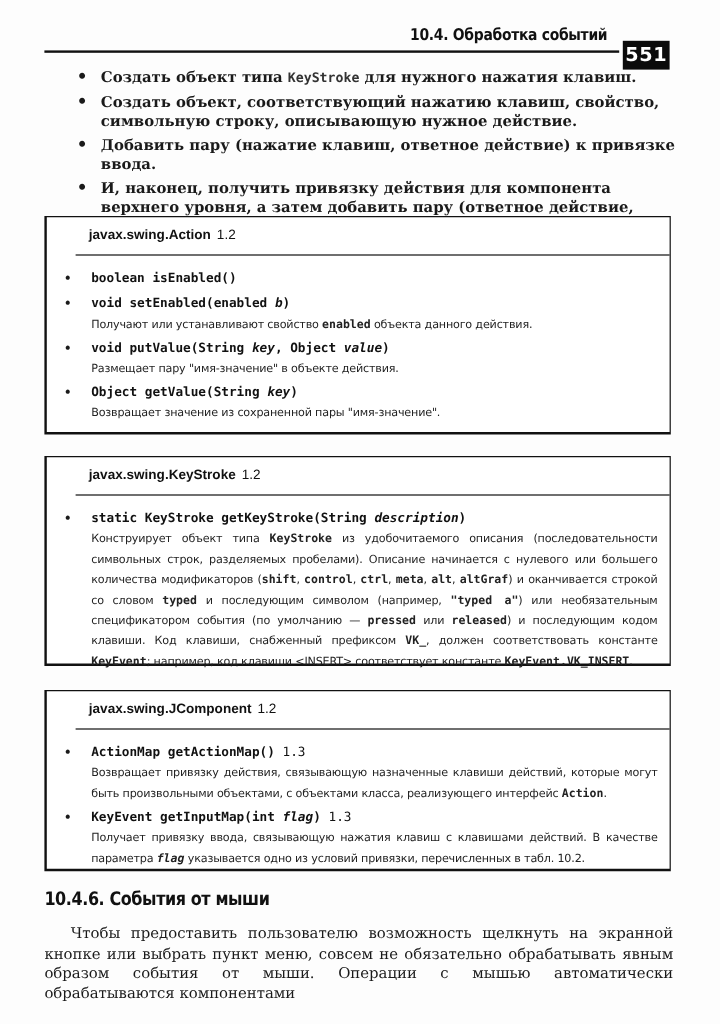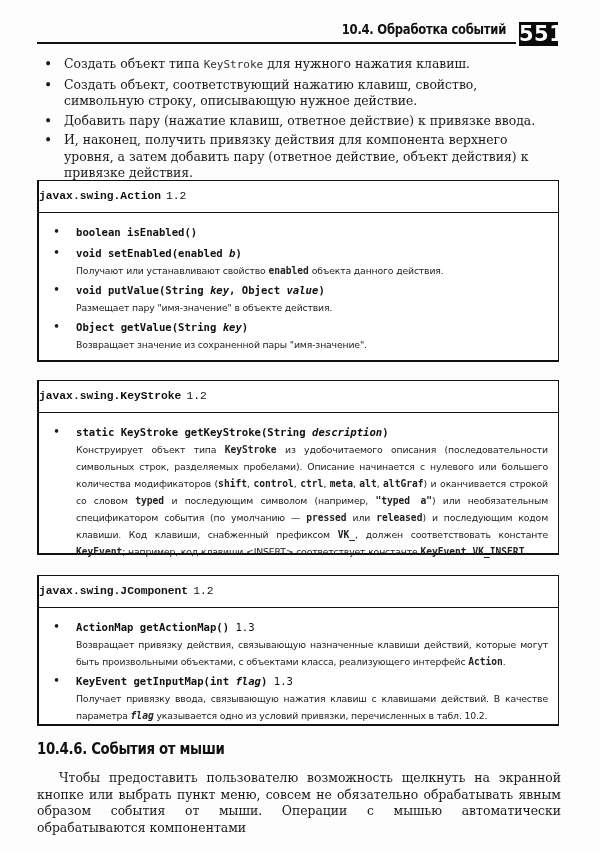--- a/index.html
+++ b/index.html
@@ -2,29 +2,29 @@
 <html><head>
 <meta charset="utf-8">
 <style>
   * { margin: 0; padding: 0; box-sizing: border-box; }
   html, body { width: 600px; height: 853px; background: #fdfdfd; overflow: hidden; }
   body { position: relative; font-family: "DejaVu Serif", serif; color: #1a1a1a; }
 
   .running-header { position: absolute; left: 37px; top: 18px; width: 523px; height: 26px; }
   .running-header .rule { position: absolute; left: 0; right: 44px; bottom: 0; height: 2px; background: #111; }
   .running-header .title { position: absolute; right: 54px; top: 3px; font-family: "DejaVu Sans", sans-serif; font-weight: bold; font-size: 13.5px; letter-spacing: -0.3px; transform: scaleX(0.86); transform-origin: right center; color: #111; }
-  .running-header .pageno { position: absolute; right: 2px; top: 4px; width: 39px; height: 24px; background: #0b0b0b; color: #fff; font-family: "DejaVu Sans", sans-serif; font-weight: bold; font-size: 21px; text-align: center; line-height: 24px; letter-spacing: 0.5px; }
+  .running-header .pageno { position: absolute; right: 2px; top: 16px; width: 39px; height: 24px; background: #0b0b0b; color: #fff; font-family: "DejaVu Sans", sans-serif; font-weight: bold; font-size: 16px; text-align: center; line-height: 24px; letter-spacing: 0.5px; }
 
-  .bullets { position: absolute; left: 44px; top: 56px; width: 505px; font-size: 12.4px; line-height: 16.5px; }
+  .bullets { position: absolute; left: 64px; top: 56px; width: 505px; font-size: 12.4px; line-height: 16.5px; font-weight: bold; }
   .bullets li { list-style: none; position: relative; padding-left: 20px; margin-bottom: 3px; }
   .bullets li::before { content: "\2022"; position: absolute; left: 0; top: 0; font-size: 14px; }
   .mono-inline { font-family: "DejaVu Sans Mono", monospace; font-size: 11px; color: #333; }
 
   .apibox { position: absolute; left: 37px; width: 522px; border: 1.3px solid #111; border-left-width: 2px; border-bottom-width: 2px; background: #fff; }
-  .apibox .head { height: 32px; border-bottom: 1.3px solid #111; line-height: 31px; font-family: Liberation Mono, monospace; font-size: 11.3px; font-weight: bold; color: #111; }
+  .apibox .head { height: 32px; border-bottom: 1.3px solid #111; padding-left: 11px; line-height: 31px; font-family: Liberation Sans, sans-serif; font-size: 11.3px; font-weight: bold; color: #111; margin-left: 24px; }
   .apibox .head .ver { font-weight: normal; margin-left: 5px; }
   .apibox .body { padding: 10px 10px 8px 12px; }
   .apibox .item { position: relative; padding-left: 25px; }
   .apibox .item::before { content: "\2022"; position: absolute; left: 2px; top: 0; font-size: 12px; line-height: 18px; }
   .apibox .sig { font-family: "DejaVu Sans Mono", monospace; font-size: 10.6px; font-weight: bold; line-height: 18px; color: #111; white-space: pre; }
   .apibox .sig i { font-style: italic; }
   .apibox .sig .v { font-weight: normal; }
   .apibox .desc { font-family: "DejaVu Sans", sans-serif; font-size: 9.3px; line-height: 17px; color: #222; letter-spacing: -0.15px; margin-bottom: 2px; }
   .apibox .desc b.m { font-family: "DejaVu Sans Mono", monospace; font-size: 9.6px; font-weight: bold; letter-spacing: 0; }
   .apibox .desc i.m { font-family: "DejaVu Sans Mono", monospace; font-size: 9.6px; font-weight: bold; font-style: italic; letter-spacing: 0; }

